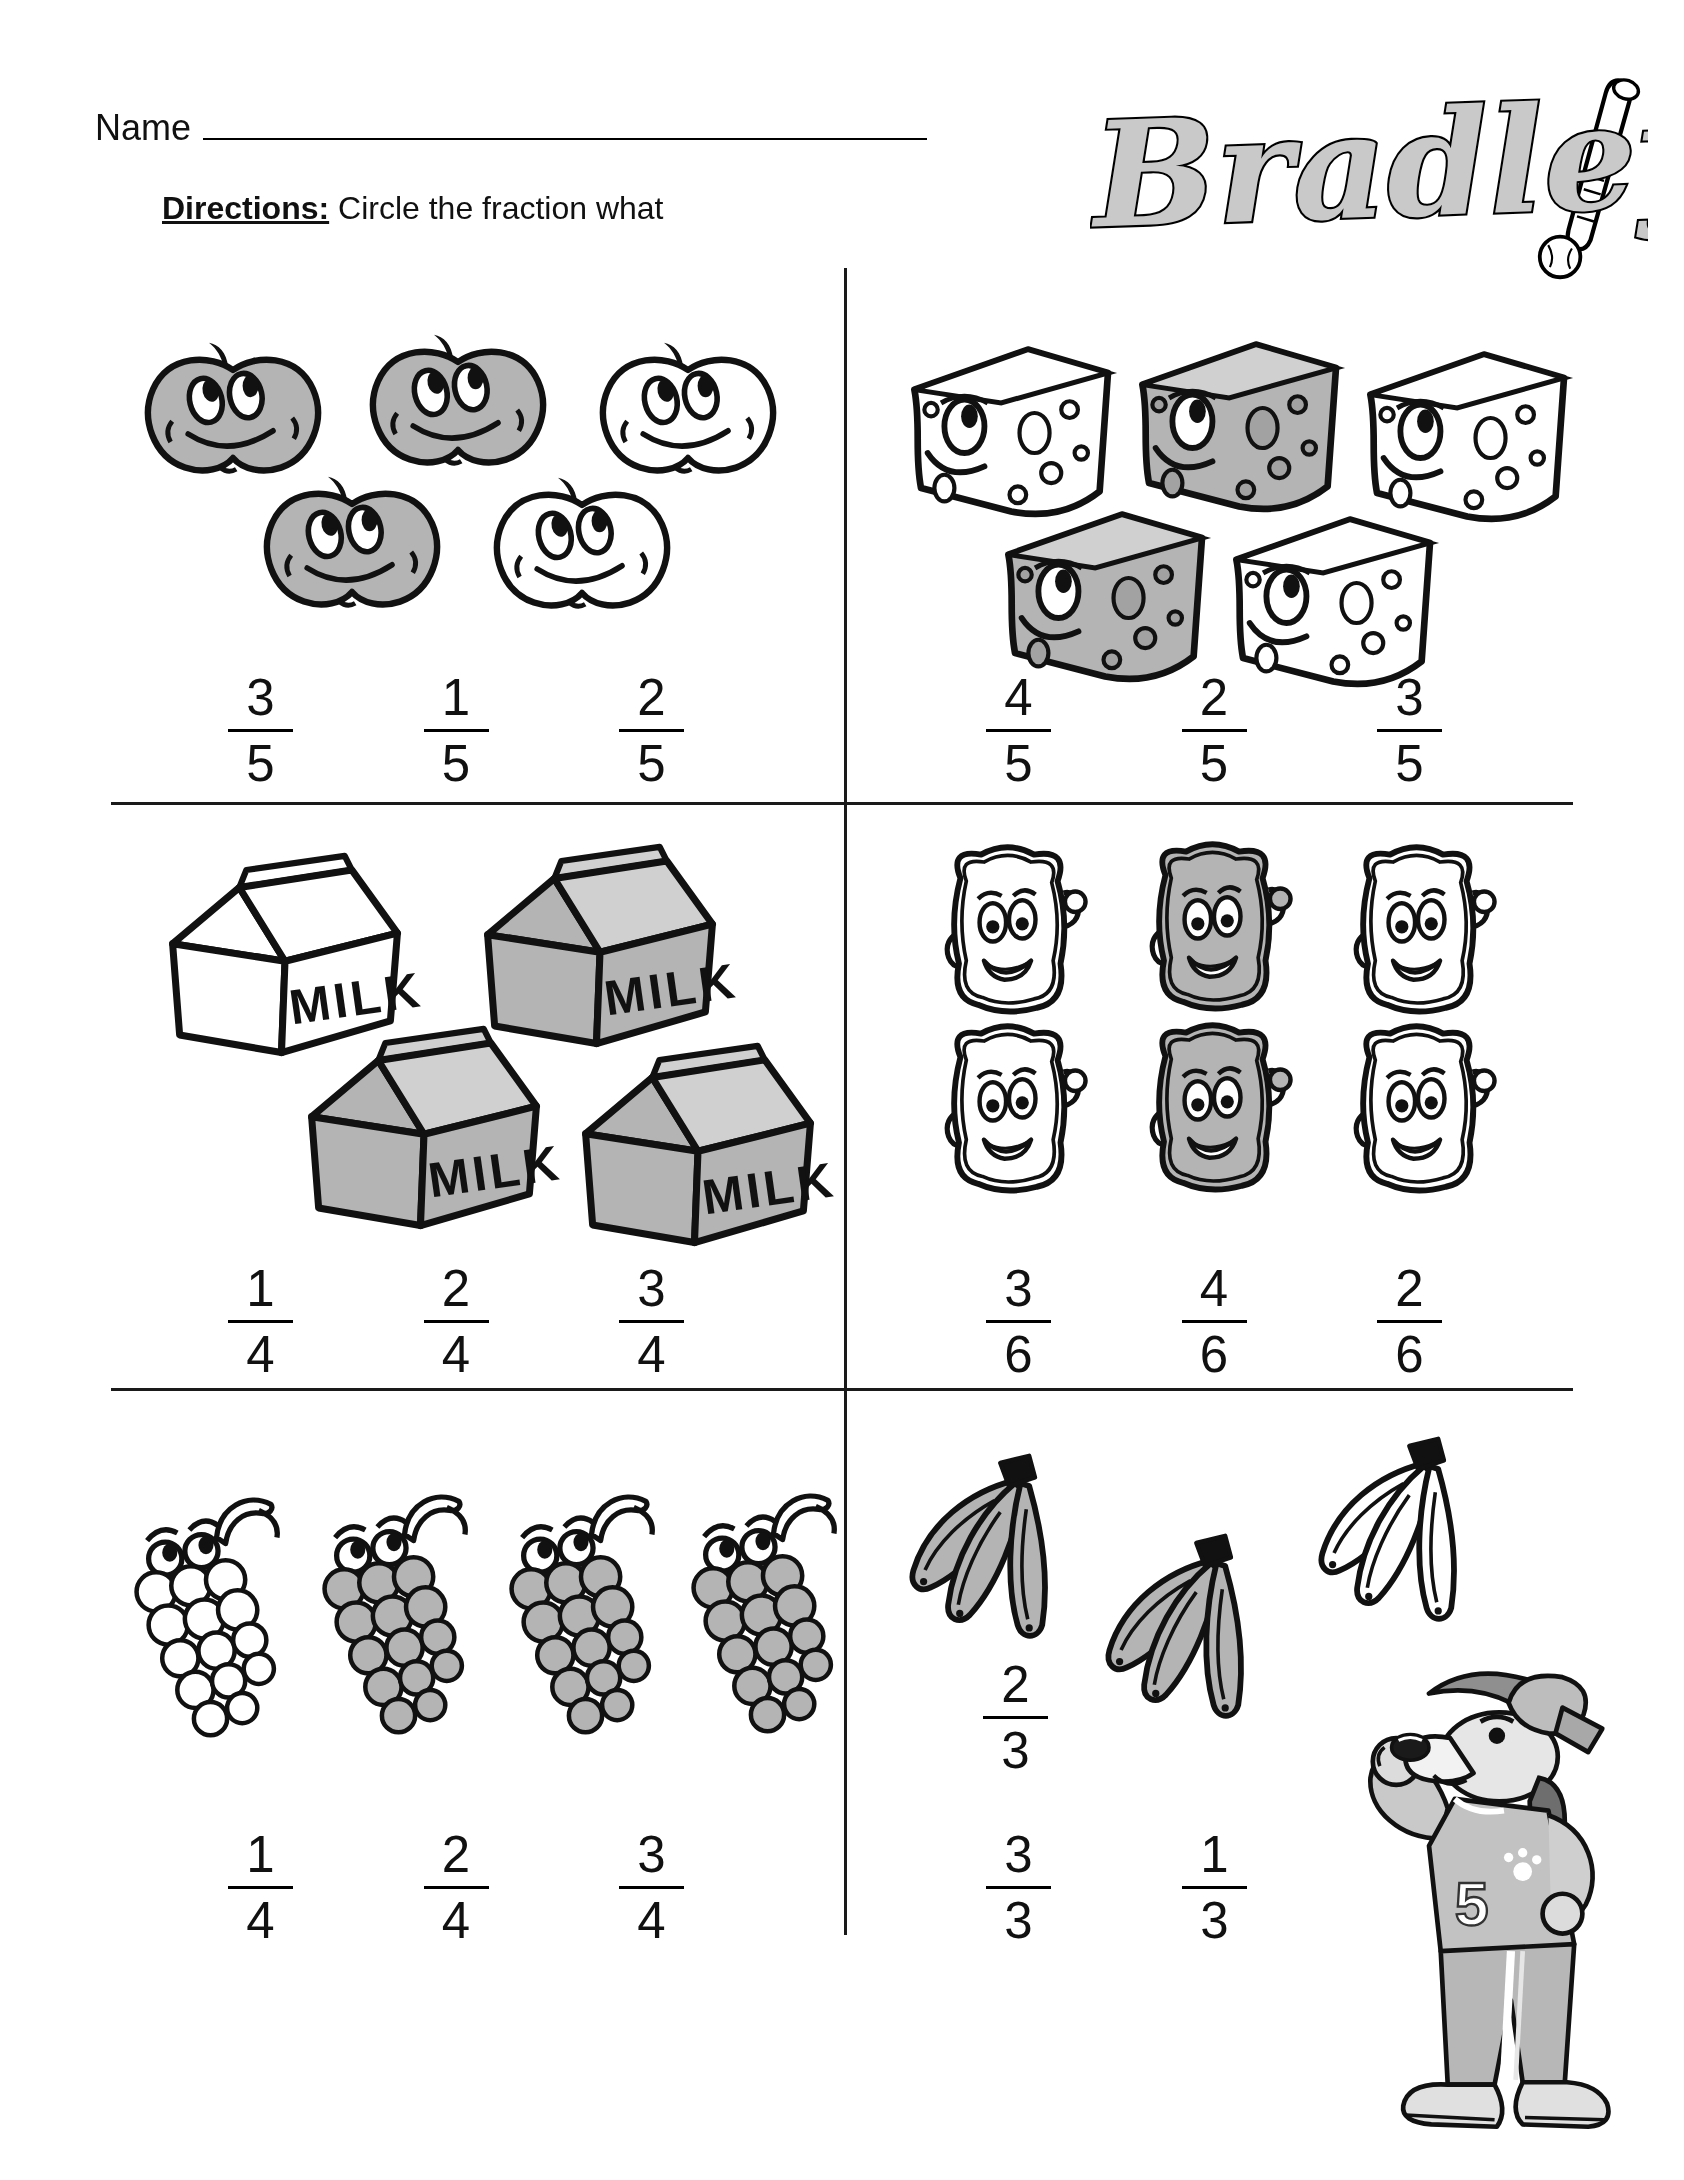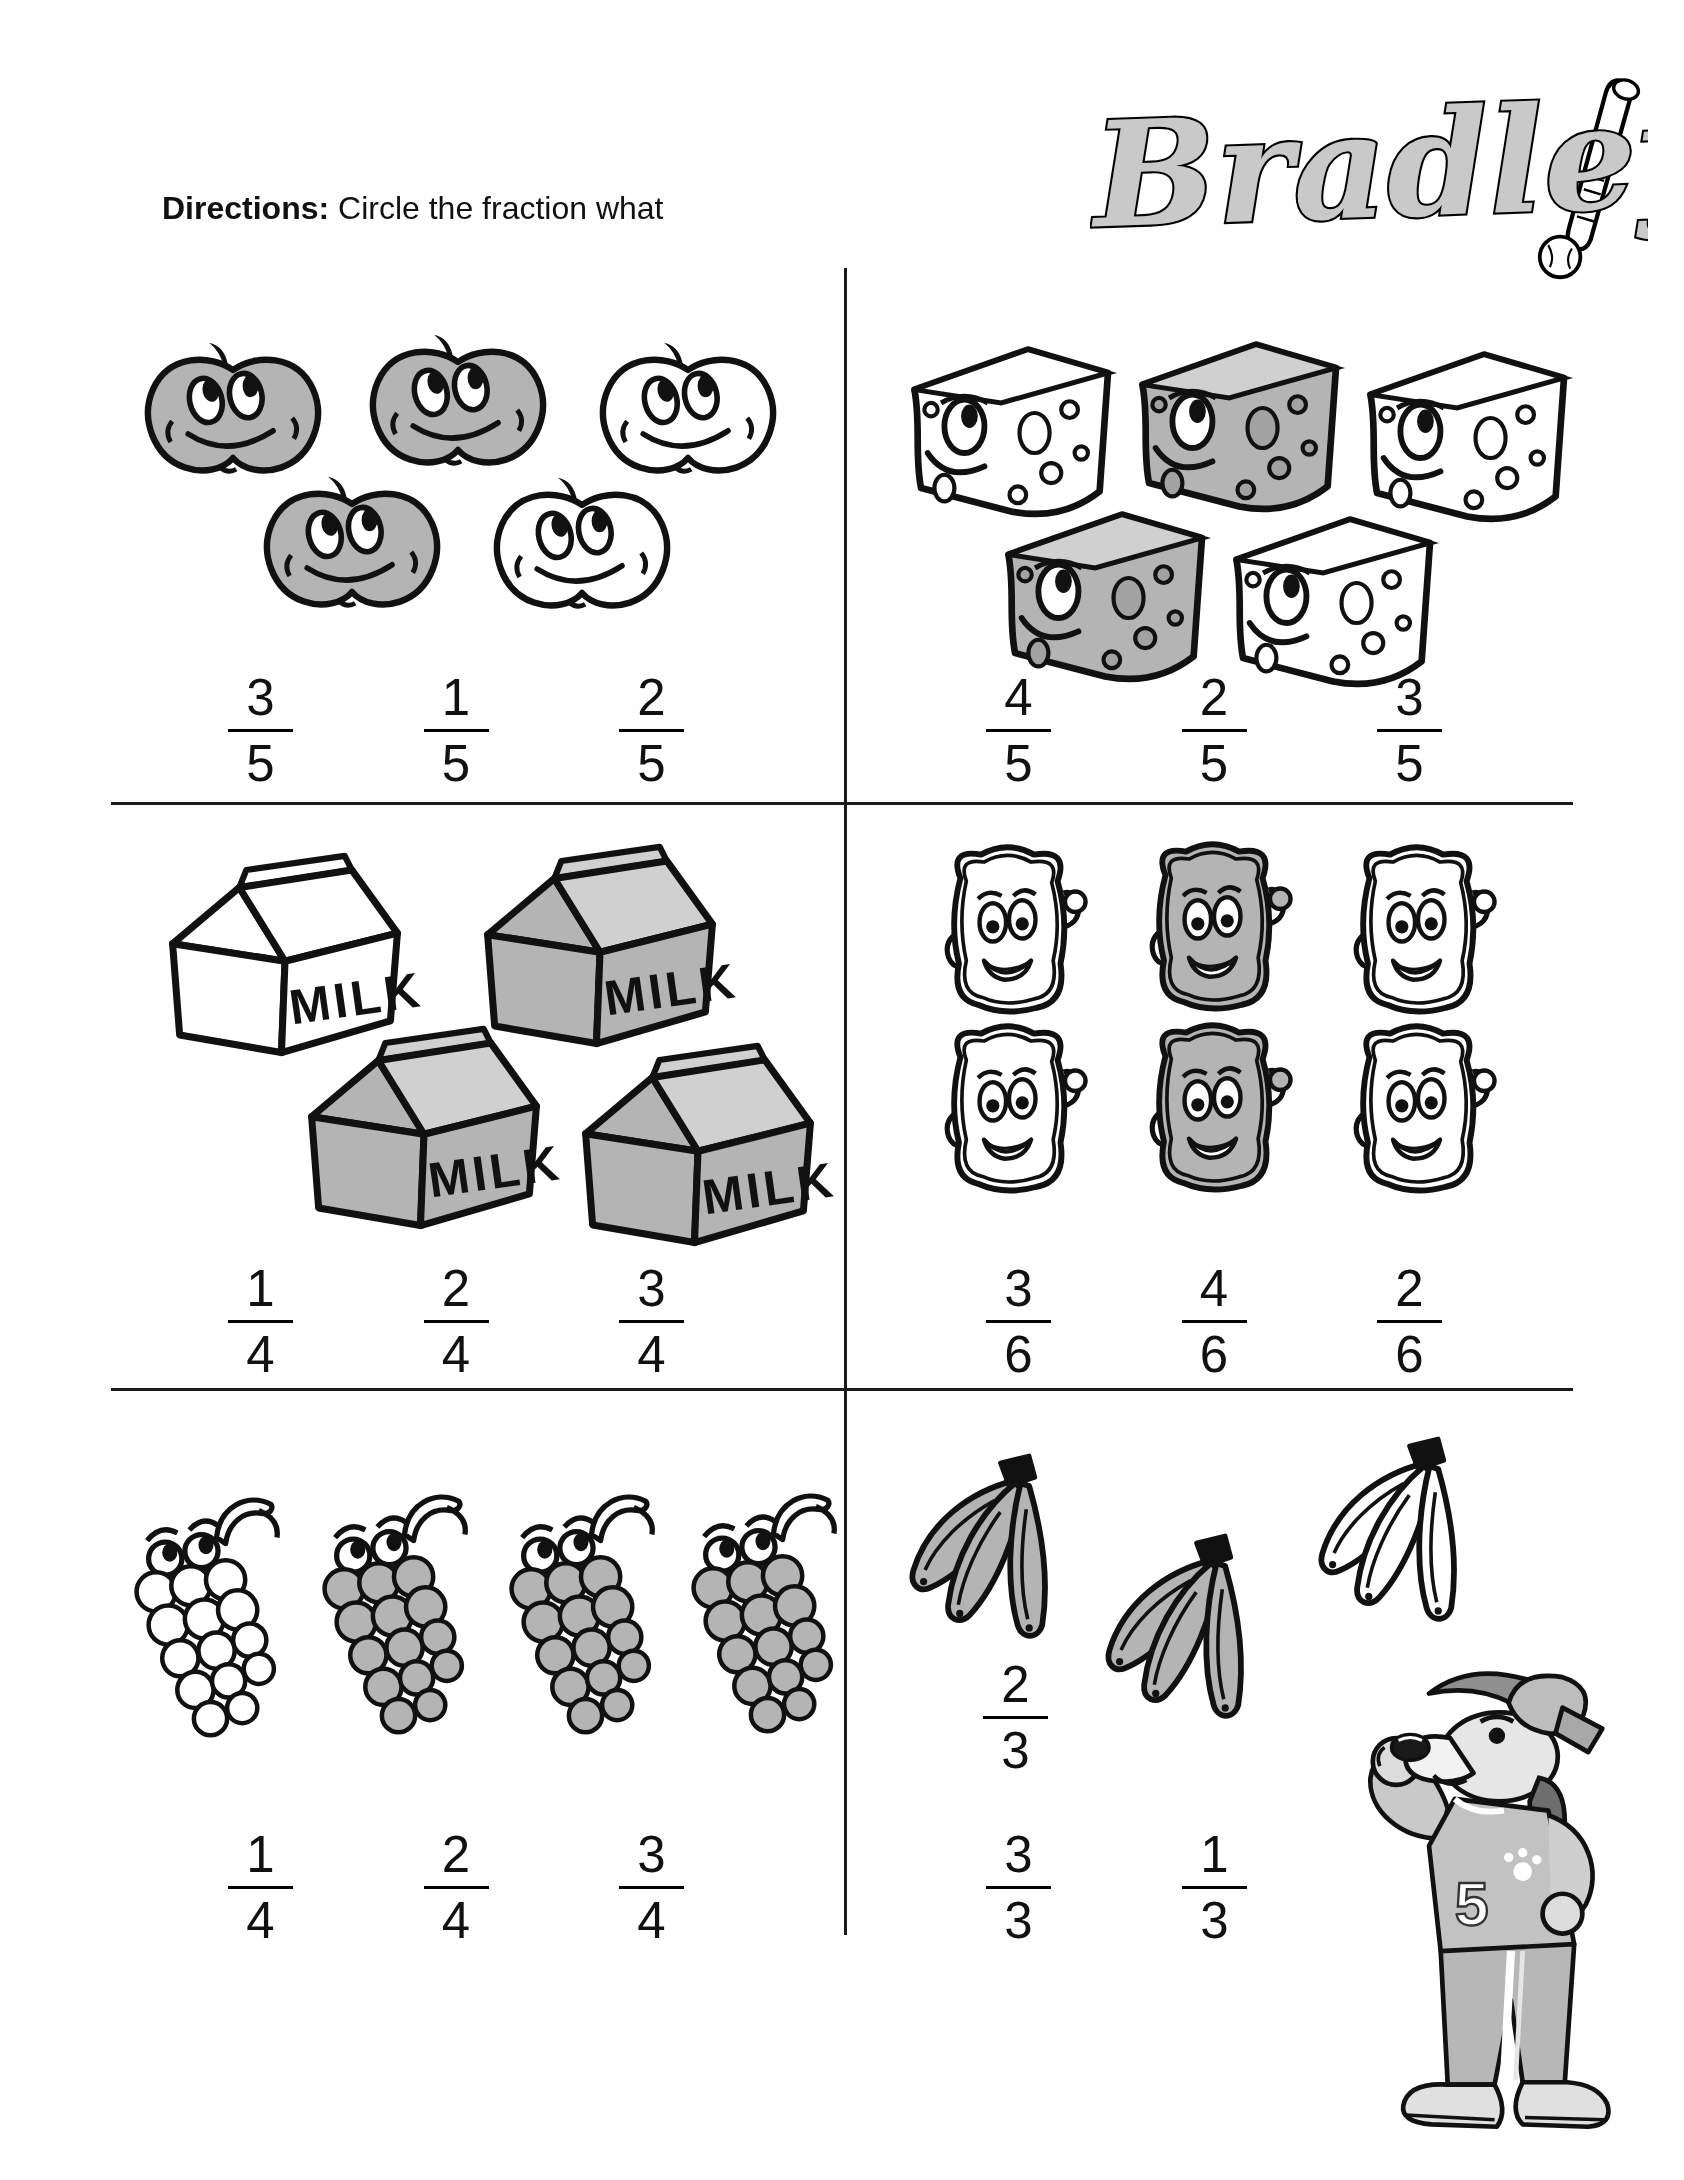--- a/index.html
+++ b/index.html
@@ -3,21 +3,21 @@
 <meta charset="utf-8">
 <style>
   html,body{margin:0;padding:0;background:#ffffff;}
   .page{position:relative;width:1685px;height:2181px;background:#fff;overflow:hidden;
         font-family:"Liberation Sans",sans-serif;color:#111;}
 
   
   .name-row{position:absolute;left:95px;top:102px;font-size:36px;white-space:nowrap;}
   .name-line{display:inline-block;width:724px;height:1em;border-bottom:2.6px solid #000;margin-left:12px;}
   .directions{position:absolute;left:162px;top:189px;width:698px;font-size:32px;line-height:1.22;}
-  .directions b{font-weight:bold;}
+  .directions b{font-weight:bold;text-decoration:underline;}
   .logo{position:absolute;left:1090px;top:47px;width:558px;height:239px;}
 
   
   .v-divider{position:absolute;left:844px;top:268px;width:2.6px;height:1667px;background:#1a1a1a;}
   .h-divider{position:absolute;left:111px;width:1462px;height:3.4px;background:#1a1a1a;}
   #hdiv1{top:802px;} #hdiv2{top:1388px;}
 
   
   .cell{position:absolute;}
   #cell1{left:94px;top:290px;width:750px;height:511px;}
@@ -89,20 +89,21 @@
   .jersey-num{font-family:"Liberation Sans",sans-serif;font-weight:bold;font-size:52px;fill:#fff;stroke:#333;stroke-width:2px;}
   .logo-text{font-family:"DejaVu Serif",serif;font-style:italic;font-weight:bold;font-size:172px;
              fill:#c9c9c9;stroke:#000;stroke-width:5px;paint-order:stroke fill;}
   .mascot{position:absolute;left:1333px;top:1657px;width:281px;height:511px;}
 </style>
 </head>
 <body>
 
 <div class="page">
 
+  <div class="name-row"><span>Name</span><span class="name-line"></span></div>
 
   <div class="directions">
     <b>Directions:</b><span> Circle the fraction what</span><br>
   </div>
 
   <svg class="logo" viewBox="0 0 660 282">
     <path d="M566 216 L610 54 Q615 36 630 40 Q644 46 638 64 L592 228 Q586 242 574 238 Q562 232 566 216 Z" fill="#fff" stroke="#000" stroke-width="5" stroke-linejoin="round"></path>
     <ellipse cx="634" cy="50" rx="15" ry="11" fill="#fff" stroke="#000" stroke-width="4" transform="rotate(18 634 50)"></ellipse>
     <path d="M576 200 l20 6 M580 184 l20 6 M584 168 l20 6 M588 152 l20 6" stroke="#000" stroke-width="3"></path>
     <circle cx="556" cy="248" r="24" fill="#fff" stroke="#000" stroke-width="4.5"></circle>

